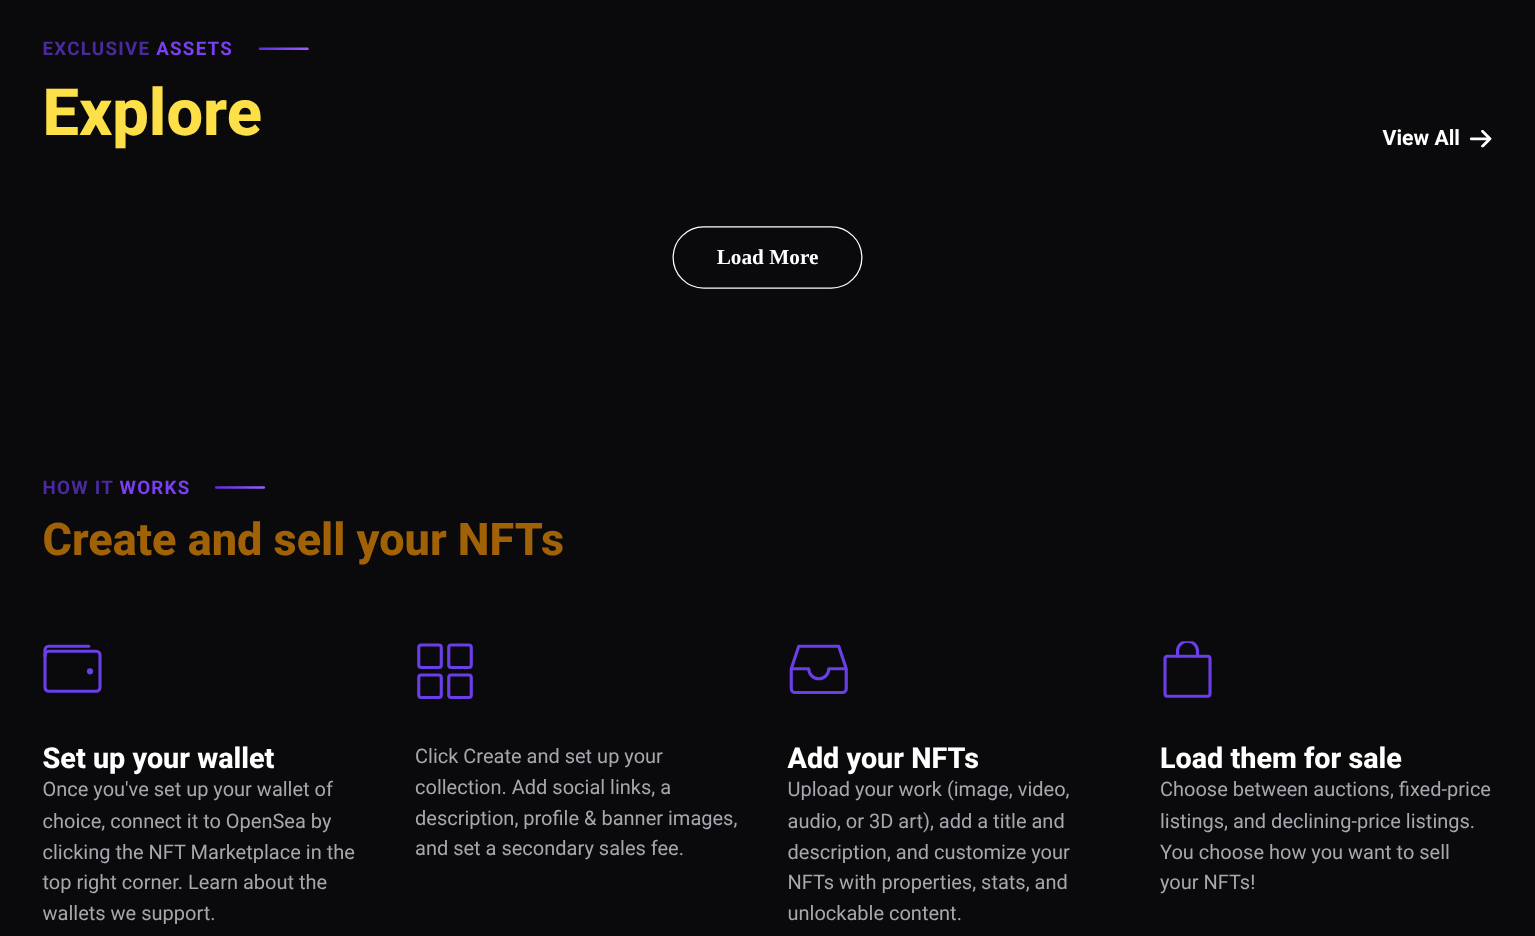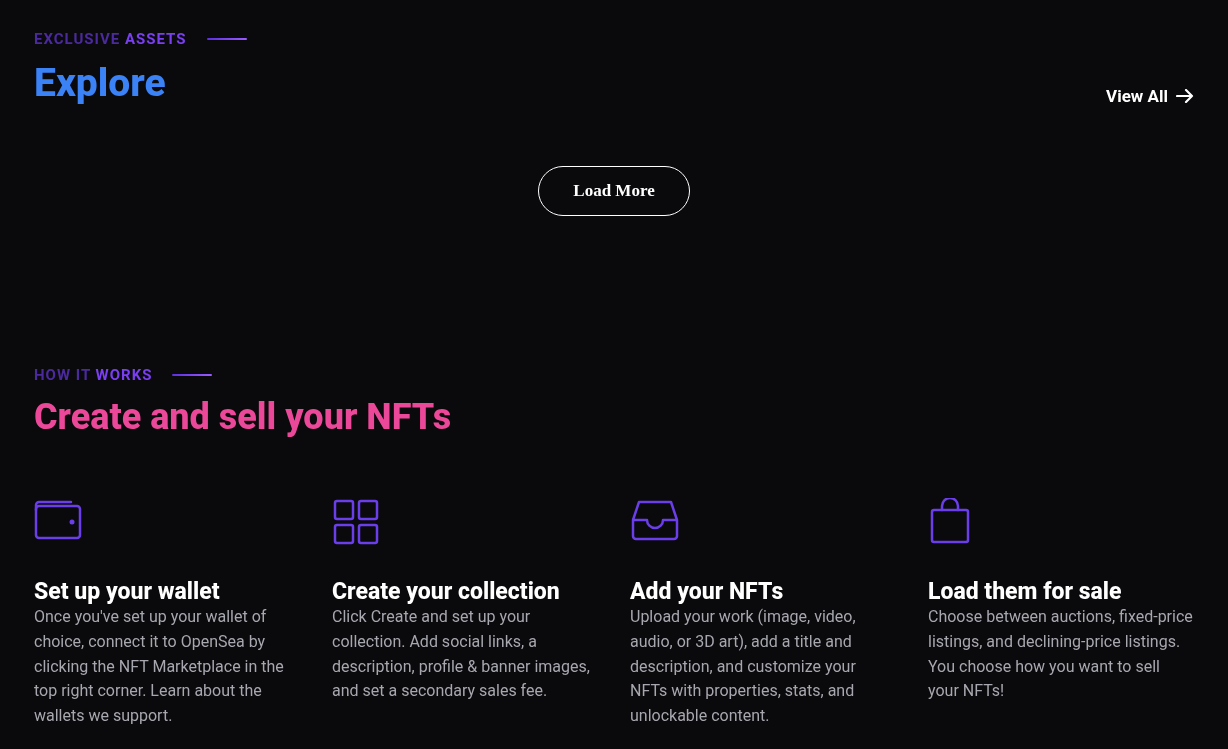--- a/index.html
+++ b/index.html
@@ -31,23 +31,23 @@
     background: linear-gradient(90deg, #5b2fe0, #9a5cff);
     border-radius: 2px;
   }
   .section-header {
     display: flex;
     justify-content: space-between;
     align-items: flex-end;
     margin-bottom: 60px;
   }
   .section-title {
-    font-size: 39px;
+    font-size: 52px;
     font-weight: 800;
-    color: #3b82f6;
+    color: #fde047;
   }
   .view-all {
     display: inline-flex;
     align-items: center;
     gap: 8px;
     font-size: 17px;
     font-weight: 700;
     color: #ffffff;
     cursor: pointer;
   }
@@ -64,21 +64,21 @@
     font-size: 17px;
     font-weight: 700;
     padding: 14px 34px;
     border-radius: 50px;
     cursor: pointer;
     font-family: Liberation Serif, serif;
   }
   .how-title {
     font-size: 36px;
     font-weight: 800;
-    color: #ec4899;
+    color: #a16207;
     margin-bottom: 60px;
   }
   .steps {
     display: grid;
     grid-template-columns: repeat(4, 1fr);
     gap: 32px;
   }
   .step-icon {
     height: 48px;
     margin-bottom: 32px;
@@ -151,21 +151,20 @@
 
     <div class="step">
       <div class="step-icon">
         <svg width="48" height="48" viewBox="0 0 48 48" fill="none">
           <rect x="3" y="3" width="18" height="18" rx="2" stroke="#6a3ee8" stroke-width="2.5"></rect>
           <rect x="27" y="3" width="18" height="18" rx="2" stroke="#6a3ee8" stroke-width="2.5"></rect>
           <rect x="3" y="27" width="18" height="18" rx="2" stroke="#6a3ee8" stroke-width="2.5"></rect>
           <rect x="27" y="27" width="18" height="18" rx="2" stroke="#6a3ee8" stroke-width="2.5"></rect>
         </svg>
       </div>
-      <h3 class="step-title">Create your collection</h3>
       <p class="step-desc">Click Create and set up your collection. Add social links, a description, profile &amp; banner images, and set a secondary sales fee.</p>
     </div>
 
     <div class="step">
       <div class="step-icon">
         <svg width="50" height="44" viewBox="0 0 50 44" fill="none">
           <path d="M3 22 9 4h32l6 18" stroke="#6a3ee8" stroke-width="2.5" stroke-linejoin="round"></path>
           <path d="M3 22v16a3 3 0 0 0 3 3h38a3 3 0 0 0 3-3V22H33a8 8 0 0 1-16 0H3z" stroke="#6a3ee8" stroke-width="2.5" stroke-linejoin="round"></path>
         </svg>
       </div>

